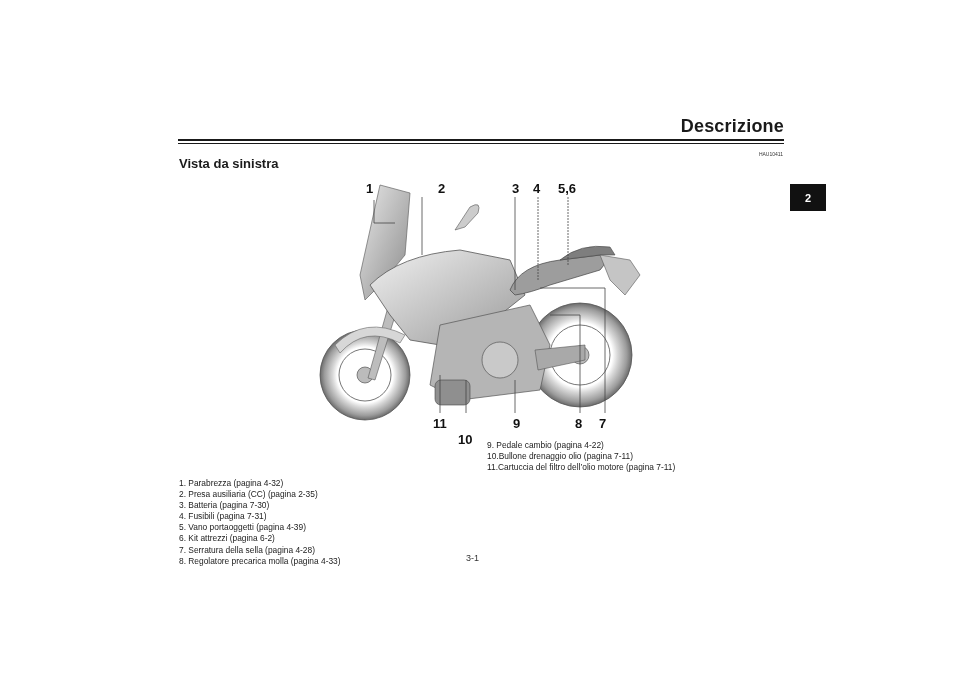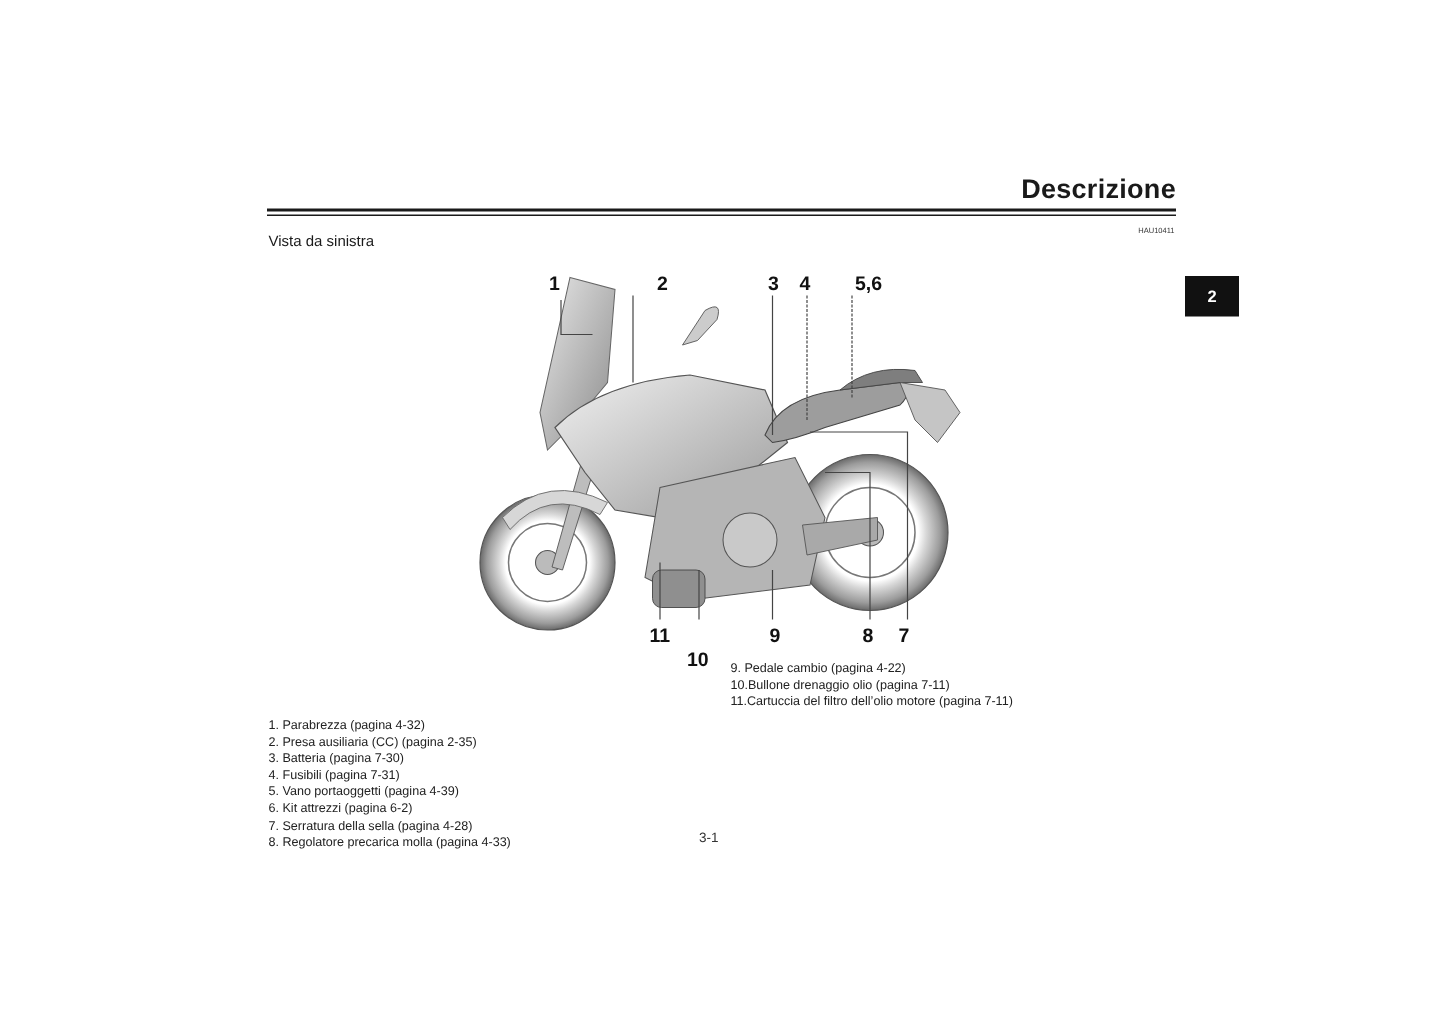--- a/index.html
+++ b/index.html
@@ -3,21 +3,21 @@
 <meta charset="utf-8">
 <style>
   html, body { margin:0; padding:0; background:#ffffff; }
   body { width:960px; height:679px; position:relative; overflow:hidden;
          font-family:"Liberation Sans", sans-serif; color:#1a1a1a; }
   .abs { position:absolute; }
   .chapter-title { right:176px; top:116px; font-size:18px; font-weight:bold; letter-spacing:0.2px; }
   .rule-thick { left:178px; top:139px; width:606px; height:2px; background:#1a1a1a; }
   .rule-thin  { left:178px; top:143px; width:606px; height:1px; background:#1a1a1a; }
   .code { right:177px; top:151px; font-size:5px; color:#333; }
-  .section-title { left:179px; top:156px; font-size:10px; font-weight:normal; }
+  .section-title { left:179px; top:156px; font-size:13px; font-weight:bold; }
   .tab { left:790px; top:184px; width:36px; height:27px; background:#111; color:#fff;
          font-size:11px; font-weight:bold; display:flex; align-items:center; justify-content:center; }
   .legend { font-size:8.4px; line-height:11.1px; color:#222; }
   .legend-left { left:179px; top:438px;margin-top:40px; }
   .legend-right { left:487px; top:440px; }
   .legend div { white-space:nowrap; }
   .page-num { left:466px; top:553px; font-size:9px; color:#333; }
   .callout { font-size:13px; font-weight:bold; color:#111; }
   .figure { left:310px; top:175px; width:340px; height:260px; }
 </style>
@@ -94,21 +94,21 @@
       <line x1="156" y1="205" x2="156" y2="238"></line>
       <polyline points="130,200 130,238"></polyline>
     </g>
   </svg>
 </div>
 
 <div class="abs callout" style="left:366px;top:181px;">1</div>
 <div class="abs callout" style="left:438px;top:181px;">2</div>
 <div class="abs callout" style="left:512px;top:181px;">3</div>
 <div class="abs callout" style="left:533px;top:181px;">4</div>
-<div class="abs callout" style="left:558px;top:181px;margin-left:12px;">5,6</div>
+<div class="abs callout" style="left:558px;top:181px;">5,6</div>
 <div class="abs callout" style="left:433px;top:416px;">11</div>
 <div class="abs callout" style="left:458px;top:412px;margin-top:20px;">10</div>
 <div class="abs callout" style="left:513px;top:416px;">9</div>
 <div class="abs callout" style="left:575px;top:416px;">8</div>
 <div class="abs callout" style="left:599px;top:416px;">7</div>
 
 <div class="abs legend legend-left">
   <div>1. Parabrezza (pagina 4-32)</div>
   <div>2. Presa ausiliaria (CC) (pagina 2-35)</div>
   <div>3. Batteria (pagina 7-30)</div>

